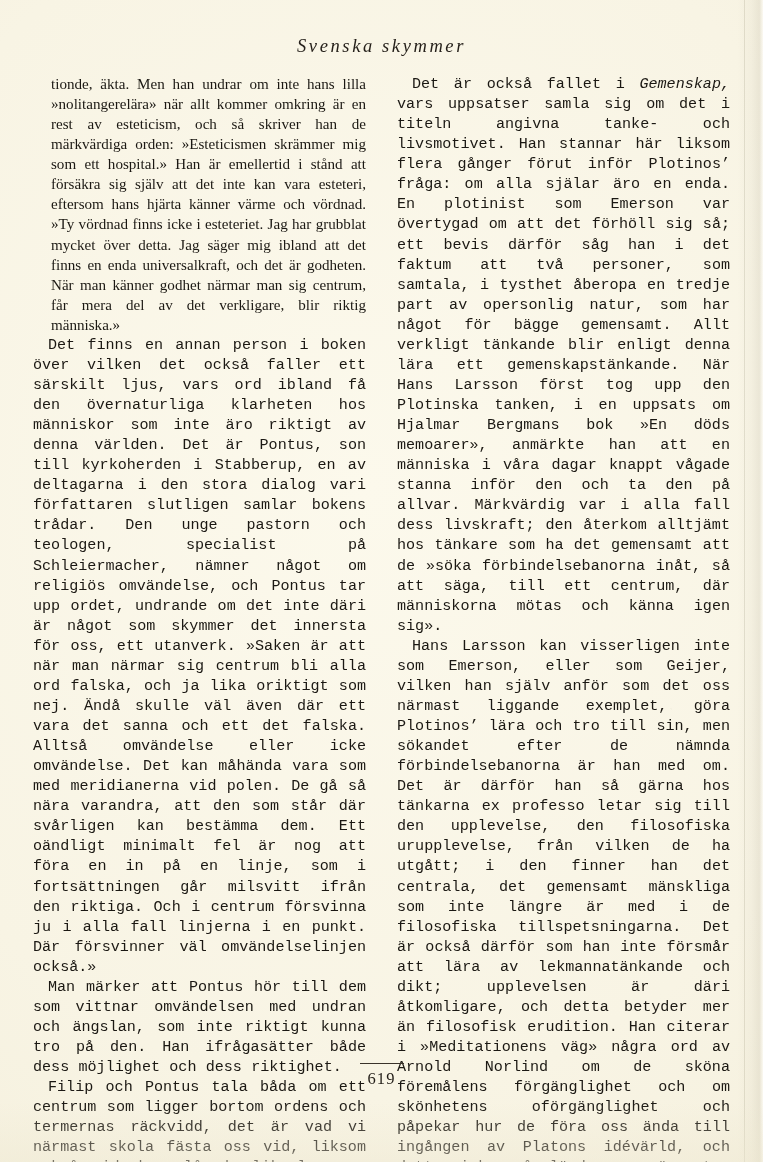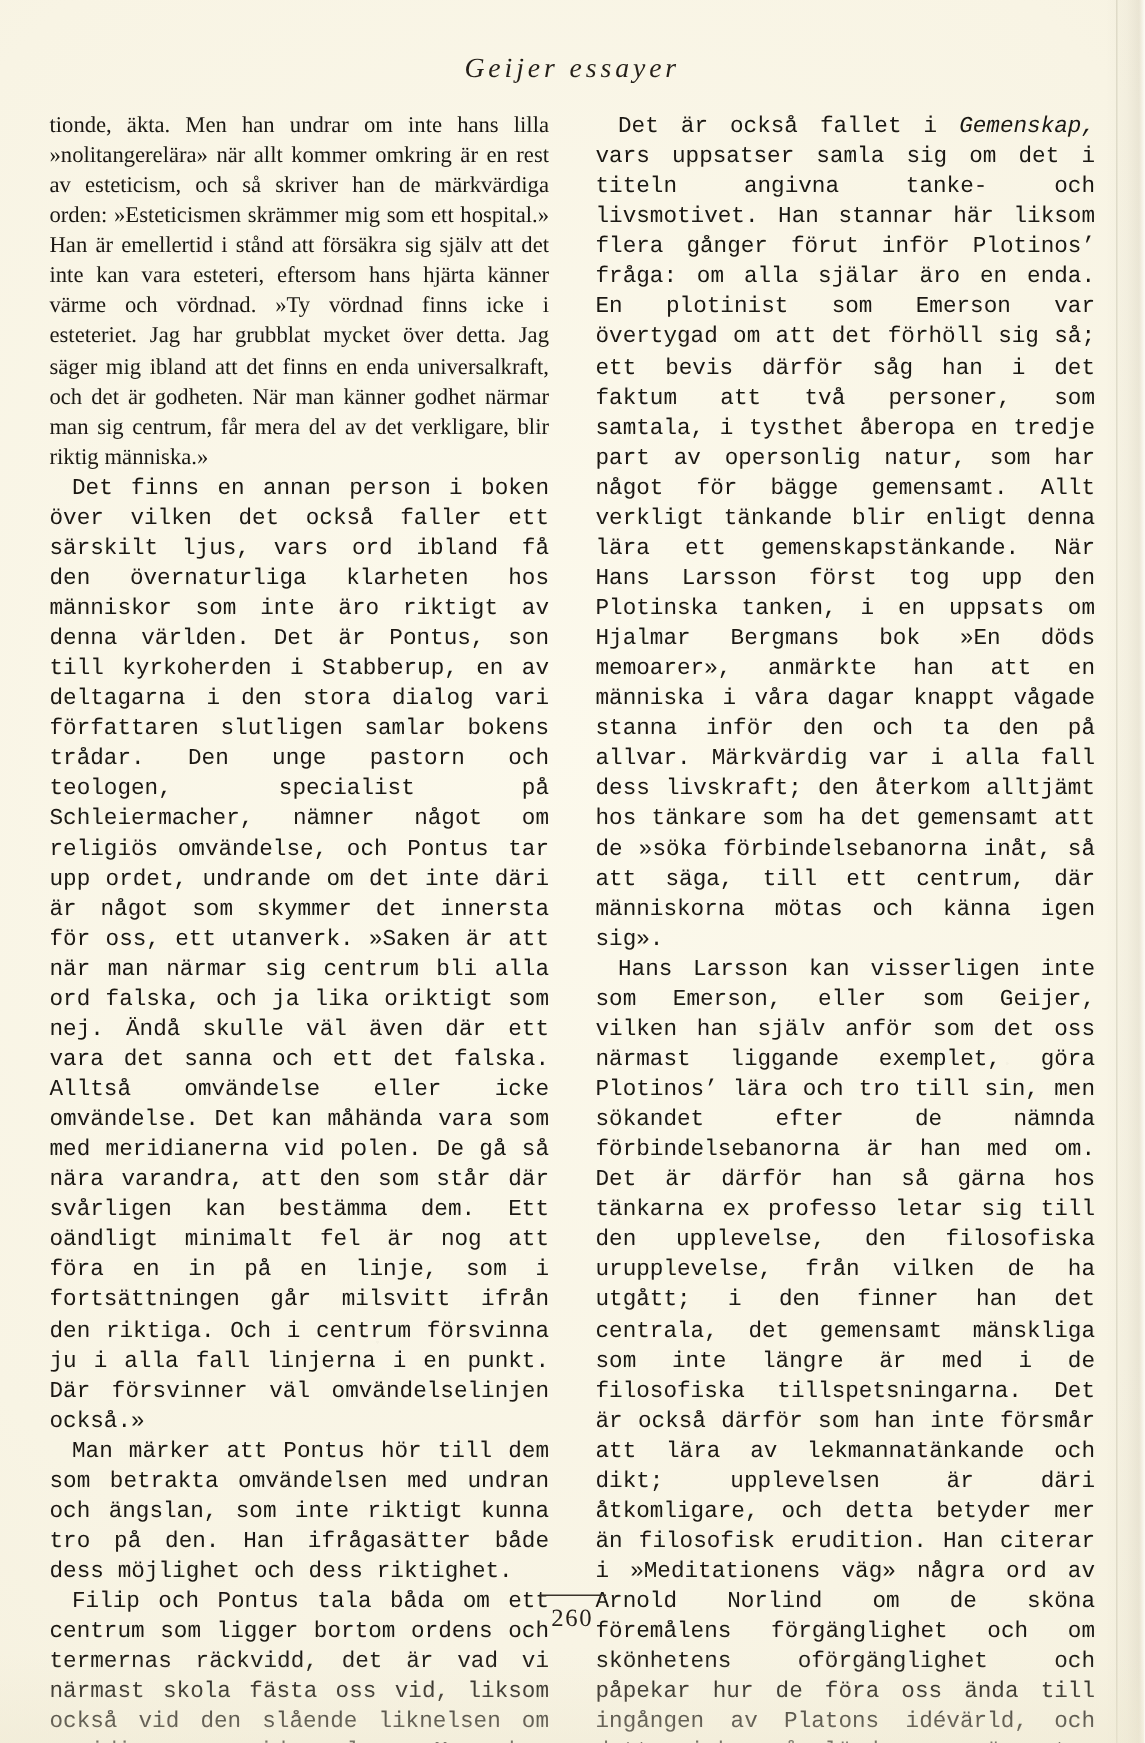--- a/index.html
+++ b/index.html
@@ -89,20 +89,21 @@
     -webkit-hyphens: none;
   }
 
   .column p.indent {
     text-indent: 15px;
     font-family: Liberation Mono, monospace;
   }
 
   .column p.run-on {
     text-indent: 0;
+    margin-left: 18px;
   }
 
   .column p em {
     font-style: italic;
   }
 
   
   .folio {
     position: absolute;
     top: 1063px;
@@ -136,38 +137,38 @@
       radial-gradient(circle at 71% 9%, rgba(150,140,115,0.09) 0 1px, transparent 1px),
       radial-gradient(circle at 33% 77%, rgba(150,140,115,0.08) 0 1px, transparent 1px),
       radial-gradient(circle at 88% 61%, rgba(150,140,115,0.08) 0 1px, transparent 1px);
   }
 </style>
 </head>
 <body>
 
 <div class="page">
 
-  <div class="running-head">Geijer essayer</div>
+  <div class="running-head">Svenska skymmer</div>
 
   <div class="columns">
     <div class="column" id="left-column">
         <p class="run-on">tionde, äkta. Men han undrar om inte hans lilla »nolitangerelära» när allt kommer omkring är en rest av esteticism, och så skriver han de märkvärdiga orden: »Esteticismen skrämmer mig som ett hospital.» Han är emellertid i stånd att försäkra sig själv att det inte kan vara esteteri, eftersom hans hjärta känner värme och vördnad. »Ty vördnad finns icke i esteteriet. Jag har grubblat mycket över detta. Jag säger mig ibland att det finns en enda universalkraft, och det är godheten. När man känner godhet närmar man sig centrum, får mera del av det verkligare, blir riktig människa.»</p>
         <p class="indent">Det finns en annan person i boken över vilken det också faller ett särskilt ljus, vars ord ibland få den övernaturliga klarheten hos människor som inte äro riktigt av denna världen. Det är Pontus, son till kyrkoherden i Stabberup, en av deltagarna i den stora dialog vari författaren slutligen samlar bokens trådar. Den unge pastorn och teologen, specialist på Schleiermacher, nämner något om religiös omvändelse, och Pontus tar upp ordet, undrande om det inte däri är något som skymmer det innersta för oss, ett utanverk. »Saken är att när man närmar sig centrum bli alla ord falska, och ja lika oriktigt som nej. Ändå skulle väl även där ett vara det sanna och ett det falska. Alltså omvändelse eller icke omvändelse. Det kan måhända vara som med meridianerna vid polen. De gå så nära varandra, att den som står där svårligen kan bestämma dem. Ett oändligt minimalt fel är nog att föra en in på en linje, som i fortsättningen går milsvitt ifrån den riktiga. Och i centrum försvinna ju i alla fall linjerna i en punkt. Där försvinner väl omvändelselinjen också.»</p>
-        <p class="indent">Man märker att Pontus hör till dem som betrakta omvändelsen med undran och ängslan, som inte riktigt kunna tro på den. Han ifrågasätter både dess möjlighet och dess riktighet.</p>
+        <p class="indent">Man märker att Pontus hör till dem som vittnar omvändelsen med undran och ängslan, som inte riktigt kunna tro på den. Han ifrågasätter både dess möjlighet och dess riktighet.</p>
         <p class="indent">Filip och Pontus tala båda om ett centrum som ligger bortom ordens och termernas räckvidd, det är vad vi närmast skola fästa oss vid, liksom också vid den slående liknelsen om meridianerna vid polen. Man kan svårligen finna någon bättre bild för att karakterisera Hans Larssons tänkande och författarskap. Han har blicken öppen för båda delarna, hur livets och tankens middagslinjer skilja sig åt och hur de löpa samman. Han är polemisk och konciliant, en distinktioner-</p>
       </div>
     <div class="column" id="right-column">
         <p class="indent">Det är också fallet i <em>Gemenskap,</em> vars uppsatser samla sig om det i titeln angivna tanke- och livsmotivet. Han stannar här liksom flera gånger förut inför Plotinos’ fråga: om alla själar äro en enda. En plotinist som Emerson var övertygad om att det förhöll sig så; ett bevis därför såg han i det faktum att två personer, som samtala, i tysthet åberopa en tredje part av opersonlig natur, som har något för bägge gemensamt. Allt verkligt tänkande blir enligt denna lära ett gemenskapstänkande. När Hans Larsson först tog upp den Plotinska tanken, i en uppsats om Hjalmar Bergmans bok »En döds memoarer», anmärkte han att en människa i våra dagar knappt vågade stanna inför den och ta den på allvar. Märkvärdig var i alla fall dess livskraft; den återkom alltjämt hos tänkare som ha det gemensamt att de »söka förbindelsebanorna inåt, så att säga, till ett centrum, där människorna mötas och känna igen sig».</p>
         <p class="indent">Hans Larsson kan visserligen inte som Emerson, eller som Geijer, vilken han själv anför som det oss närmast liggande exemplet, göra Plotinos’ lära och tro till sin, men sökandet efter de nämnda förbindelsebanorna är han med om. Det är därför han så gärna hos tänkarna ex professo letar sig till den upplevelse, den filosofiska urupplevelse, från vilken de ha utgått; i den finner han det centrala, det gemensamt mänskliga som inte längre är med i de filosofiska tillspetsningarna. Det är också därför som han inte försmår att lära av lekmannatänkande och dikt; upplevelsen är däri åtkomligare, och detta betyder mer än filosofisk erudition. Han citerar i »Meditationens väg» några ord av Arnold Norlind om de sköna föremålens förgänglighet och om skönhetens oförgänglighet och påpekar hur de föra oss ända till ingången av Platons idévärld, och detta icke på lärdomens väg utan genom en upplevelse som även den olärde kan ha. Det intresserar honom också att se hur platonismen födes hos Ivan Oljelund, författaren till »Med stort G». Däri avläser han med sin övade blick en utveckling som letts av en instinktiv logik, och som för övrigt vittnar gott även om filosofien, vars tankeförsök tydligen inte äro kuriositeter</p>
       </div>
   </div>
 
   <div class="folio">
     <span class="folio-rule"></span>
-    <span class="folio-number">260</span>
+    <span class="folio-number">619</span>
   </div>
 
   <div class="grain"></div>
   <div class="page-edge"></div>
   <div class="page-edge-line"></div>
   <div class="page-bottom-fade"></div>
 
 </div>
 
 </body></html>

